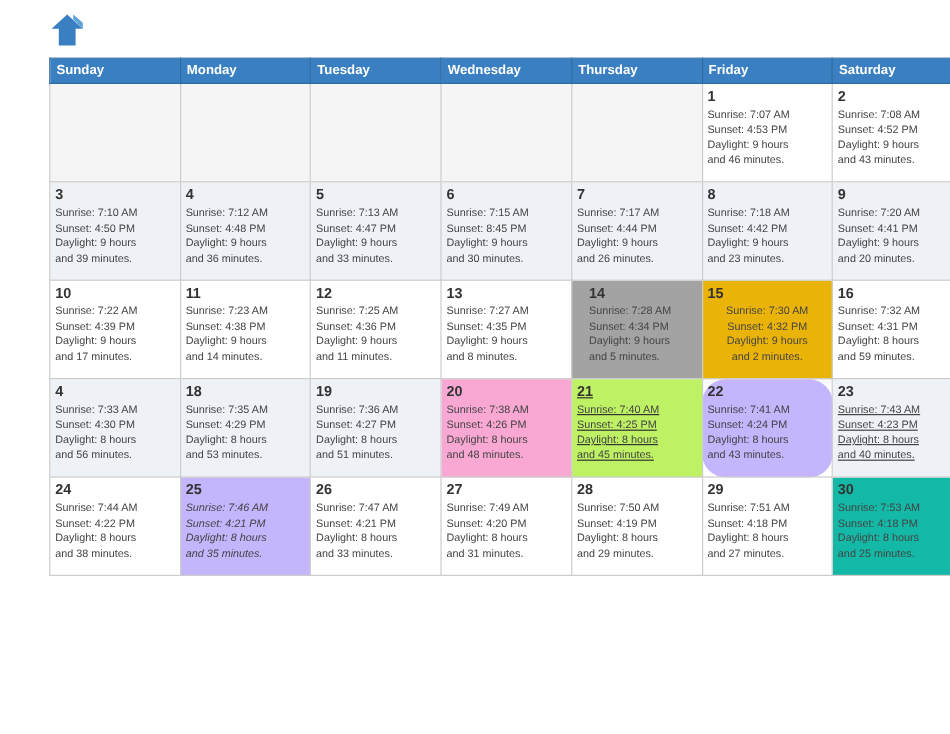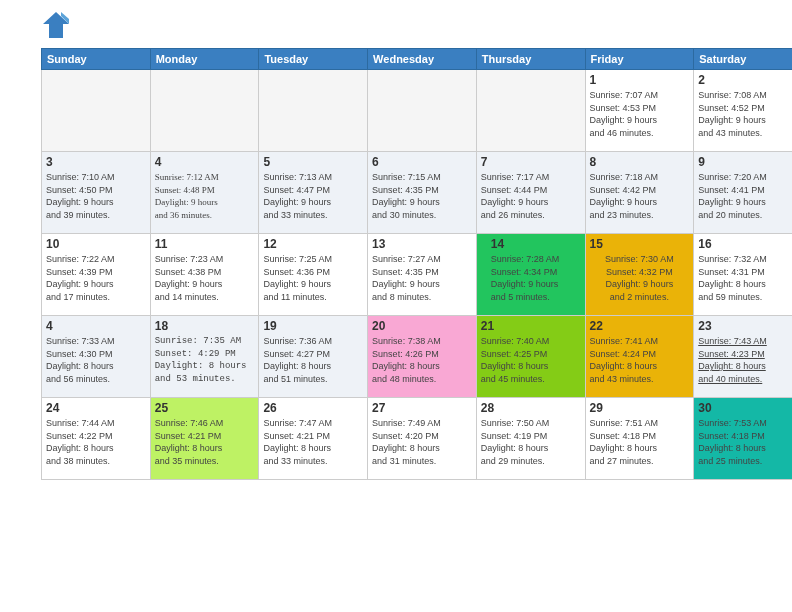--- a/index.html
+++ b/index.html
@@ -153,36 +153,36 @@
         <tr>
           <td style="background: rgb(238, 242, 247);">
             <span class="day-number">3</span>
             <div class="day-info" style="white-space: pre-line;">Sunrise: 7:10 AM
 Sunset: 4:50 PM
 Daylight: 9 hours
 and 39 minutes.</div>
           </td>
           <td style="background: rgb(238, 242, 247);">
             <span class="day-number">4</span>
-            <div class="day-info" style="white-space: pre-line; font-family: Liberation Serif, serif;">Sunrise: 7:12 AM
+            <div class="day-info" style="white-space: pre-line;">Sunrise: 7:12 AM
 Sunset: 4:48 PM
 Daylight: 9 hours
 and 36 minutes.</div>
           </td>
           <td style="background: rgb(238, 242, 247);">
             <span class="day-number">5</span>
             <div class="day-info" style="white-space: pre-line;">Sunrise: 7:13 AM
 Sunset: 4:47 PM
 Daylight: 9 hours
 and 33 minutes.</div>
           </td>
           <td style="background: rgb(238, 242, 247);">
             <span class="day-number">6</span>
             <div class="day-info" style="white-space: pre-line;">Sunrise: 7:15 AM
-Sunset: 4:35 PM
+Sunset: 8:45 PM
 Daylight: 9 hours
 and 30 minutes.</div>
           </td>
           <td style="background: rgb(238, 242, 247);">
             <span class="day-number">7</span>
             <div class="day-info" style="white-space: pre-line;">Sunrise: 7:17 AM
 Sunset: 4:44 PM
 Daylight: 9 hours
 and 26 minutes.</div>
           </td>
@@ -223,21 +223,21 @@
 Daylight: 9 hours
 and 11 minutes.</div>
           </td>
           <td style="background: rgb(255, 255, 255);">
             <span class="day-number">13</span>
             <div class="day-info" style="white-space: pre-line;">Sunrise: 7:27 AM
 Sunset: 4:35 PM
 Daylight: 9 hours
 and 8 minutes.</div>
           </td>
-          <td style="background: #22c55e; padding-left: 14px;">
+          <td style="background: #a3a3a3; padding-left: 14px;">
             <span class="day-number">14</span>
             <div class="day-info" style="white-space: pre-line;">Sunrise: 7:28 AM
 Sunset: 4:34 PM
 Daylight: 9 hours
 and 5 minutes.</div>
           </td>
           <td style="background: #eab308;">
             <span class="day-number">15</span>
             <div class="day-info" style="white-space: pre-line; text-align: center;">Sunrise: 7:30 AM
 Sunset: 4:32 PM
@@ -255,47 +255,47 @@
         <tr>
           <td style="background: rgb(238, 242, 247);">
             <span class="day-number">4</span>
             <div class="day-info" style="white-space: pre-line;">Sunrise: 7:33 AM
 Sunset: 4:30 PM
 Daylight: 8 hours
 and 56 minutes.</div>
           </td>
           <td style="background: rgb(238, 242, 247);">
             <span class="day-number">18</span>
-            <div class="day-info" style="white-space: pre-line; font-family: Liberation Mono, monospace;">Sunrise: 7:35 AM
+            <div class="day-info" style="white-space: pre-line;">Sunrise: 7:35 AM
 Sunset: 4:29 PM
 Daylight: 8 hours
 and 53 minutes.</div>
           </td>
           <td style="background: rgb(238, 242, 247);">
             <span class="day-number">19</span>
             <div class="day-info" style="white-space: pre-line;">Sunrise: 7:36 AM
 Sunset: 4:27 PM
 Daylight: 8 hours
 and 51 minutes.</div>
           </td>
           <td style="background: #f9a8d4;">
             <span class="day-number">20</span>
             <div class="day-info" style="white-space: pre-line;">Sunrise: 7:38 AM
 Sunset: 4:26 PM
 Daylight: 8 hours
 and 48 minutes.</div>
           </td>
-          <td style="background: #84cc16;">
+          <td style="background: #bef264; text-decoration: underline;">
             <span class="day-number">21</span>
             <div class="day-info" style="white-space: pre-line;">Sunrise: 7:40 AM
 Sunset: 4:25 PM
 Daylight: 8 hours
 and 45 minutes.</div>
           </td>
-          <td style="background: #eab308;">
+          <td style="background: #c4b5fd; border-radius: 20px;">
             <span class="day-number">22</span>
             <div class="day-info" style="white-space: pre-line;">Sunrise: 7:41 AM
 Sunset: 4:24 PM
 Daylight: 8 hours
 and 43 minutes.</div>
           </td>
           <td style="background: rgb(238, 242, 247);">
             <span class="day-number">23</span>
             <div class="day-info" style="white-space: pre-line; text-decoration: underline;">Sunrise: 7:43 AM
 Sunset: 4:23 PM
@@ -304,23 +304,23 @@
           </td>
         </tr>
         <tr>
           <td style="background: rgb(255, 255, 255);">
             <span class="day-number">24</span>
             <div class="day-info" style="white-space: pre-line;">Sunrise: 7:44 AM
 Sunset: 4:22 PM
 Daylight: 8 hours
 and 38 minutes.</div>
           </td>
-          <td style="background: #bef264;">
+          <td style="background: #c4b5fd;">
             <span class="day-number">25</span>
-            <div class="day-info" style="white-space: pre-line;">Sunrise: 7:46 AM
+            <div class="day-info" style="white-space: pre-line; font-style: italic;">Sunrise: 7:46 AM
 Sunset: 4:21 PM
 Daylight: 8 hours
 and 35 minutes.</div>
           </td>
           <td style="background: rgb(255, 255, 255);">
             <span class="day-number">26</span>
             <div class="day-info" style="white-space: pre-line;">Sunrise: 7:47 AM
 Sunset: 4:21 PM
 Daylight: 8 hours
 and 33 minutes.</div>

